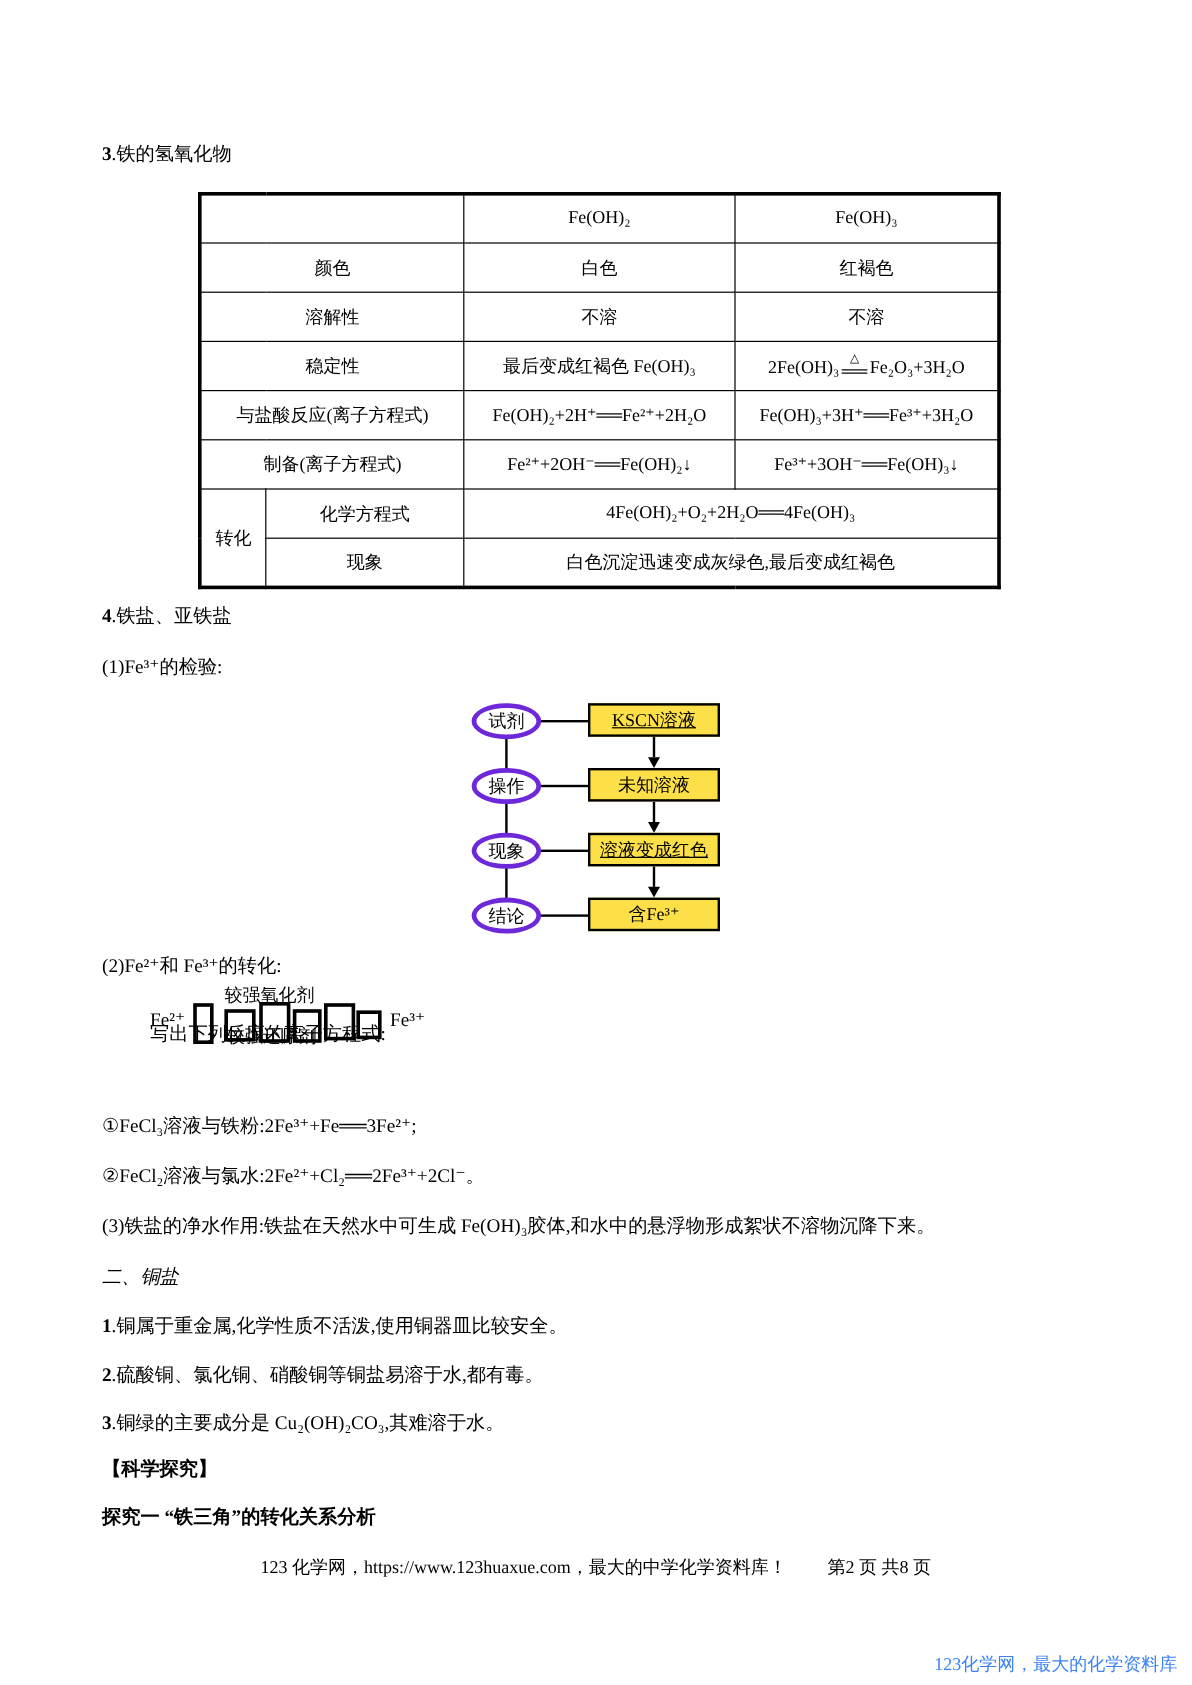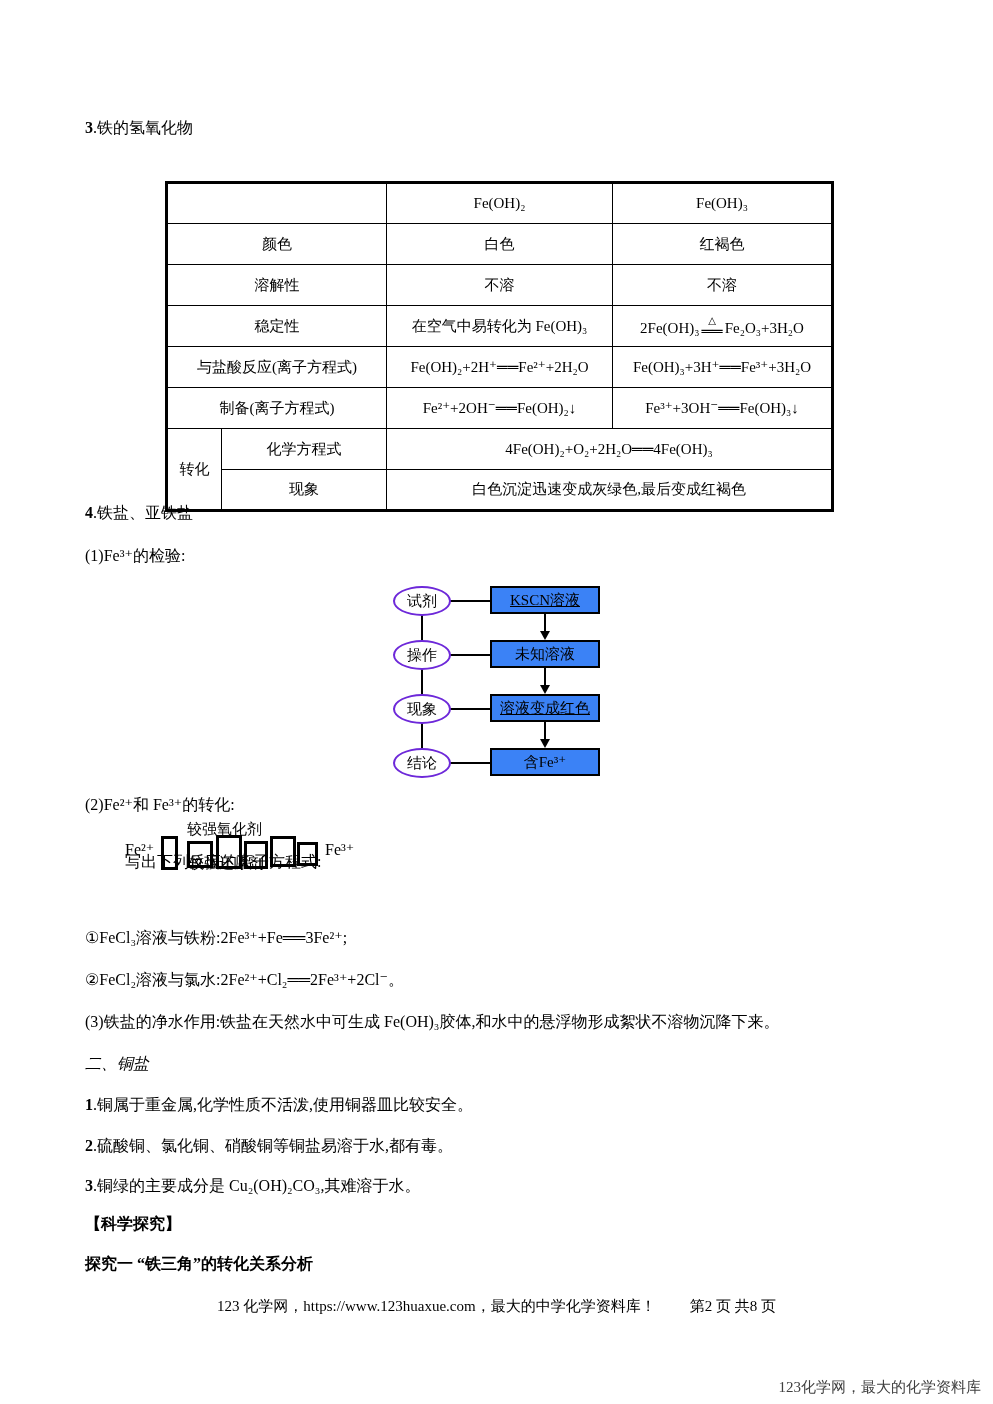--- a/index.html
+++ b/index.html
@@ -9,39 +9,39 @@
     font-family:"Liberation Serif","DejaVu Serif",serif;
     color:#000; overflow:hidden;
   }
   .abs { position:absolute; }
   .line { font-size:16px; white-space:nowrap; }
   .bnum { font-weight:bold; }
   .bold { font-weight:bold; }
 
   
   .tblwrap { left:165px; top:160px; }
-  table.chem { border-collapse:collapse; border:3px solid #000; table-layout:fixed; width:666px;margin-top:21px; }
+  table.chem { border-collapse:collapse; border:3px solid #000; table-layout:fixed; width:666px; }
   table.chem td {
     border:1px solid #000; text-align:center; vertical-align:middle;
     font-size:15px; height:41px; padding:0 3px; overflow:hidden; white-space:nowrap;
   }
   .eqcond { display:inline-block; vertical-align:-3px; margin:0 2px; text-align:center; }
   .eqcond .cond { display:block; font-size:10px; line-height:9px; }
   .eqcond .dln  { display:block; font-size:15px; line-height:12px; }
 
   
   .fc { position:absolute; left:393px; top:586px; width:214px; height:200px; }
   .fc .oval {
-    position:absolute; left:0; width:58px; height:30px; border:2px solid #6d28d9;
+    position:absolute; left:0; width:58px; height:30px; border:4px solid #6d28d9;
     border-radius:50%; background:#fff; z-index:2;
     display:flex; align-items:center; justify-content:center; font-size:15px;
   }
   .fc .fbox {
     position:absolute; left:97px; width:110px; height:28px; border:2px solid #000;
-    background:#3b82f6; z-index:2;
+    background:#fde047; z-index:2;
     display:flex; align-items:center; justify-content:center; font-size:15px;
   }
   .fc .u { text-decoration:underline; }
   .fc .hline { position:absolute; height:2px; background:#000; z-index:1; }
   .fc .vline { position:absolute; width:2px; background:#000; z-index:1; }
   .fc .aline { position:absolute; width:2px; background:#000; z-index:1; }
   .fc .ahead {
     position:absolute; width:0; height:0; z-index:1;
     border-left:5px solid transparent; border-right:5px solid transparent;
     border-top:9px solid #000;
@@ -51,21 +51,21 @@
   .crpt { position:absolute; left:125px; top:824px; width:260px; height:58px; font-size:16px; }
   .crpt .species { position:absolute; top:16px; }
   .crpt .glyphbox { position:absolute; border:3px solid #000; background:transparent; }
   .crpt .ctext { position:absolute; font-size:15px; z-index:2; white-space:nowrap; }
 
   .footer {
     left:0; top:1297px; width:993px; text-align:center; font-size:15px; white-space:nowrap;
   }
   .footer .gap { display:inline-block; width:34px; }
   .watermark {
-    top:1378px; right:12px; font-size:15px; color:#404040; white-space:nowrap;
+    top:1378px; right:12px; font-size:15px; color:#3b82f6; white-space:nowrap;
   }
 </style>
 </head>
 <body>
 
 <div>
 
   <div class="abs line" style="left:85px; top:118px;">
     <span class="bnum">3</span><span>.铁的氢氧化物</span>
   </div>
@@ -89,21 +89,21 @@
         <td>白色</td>
         <td>红褐色</td>
       </tr>
       <tr>
         <td colspan="2">溶解性</td>
         <td>不溶</td>
         <td>不溶</td>
       </tr>
       <tr>
         <td colspan="2">稳定性</td>
-        <td>在空气中易转化为 Fe(OH)₃</td>
+        <td>最后变成红褐色 Fe(OH)₃</td>
         <td>
           <span>2Fe(OH)₃</span><span class="eqcond"><span class="cond">△</span><span class="dln">══</span></span><span>Fe₂O₃+3H₂O</span>
         </td>
       </tr>
       <tr>
         <td colspan="2">与盐酸反应(离子方程式)</td>
         <td>Fe(OH)₂+2H⁺══Fe²⁺+2H₂O</td>
         <td>Fe(OH)₃+3H⁺══Fe³⁺+3H₂O</td>
       </tr>
       <tr>

